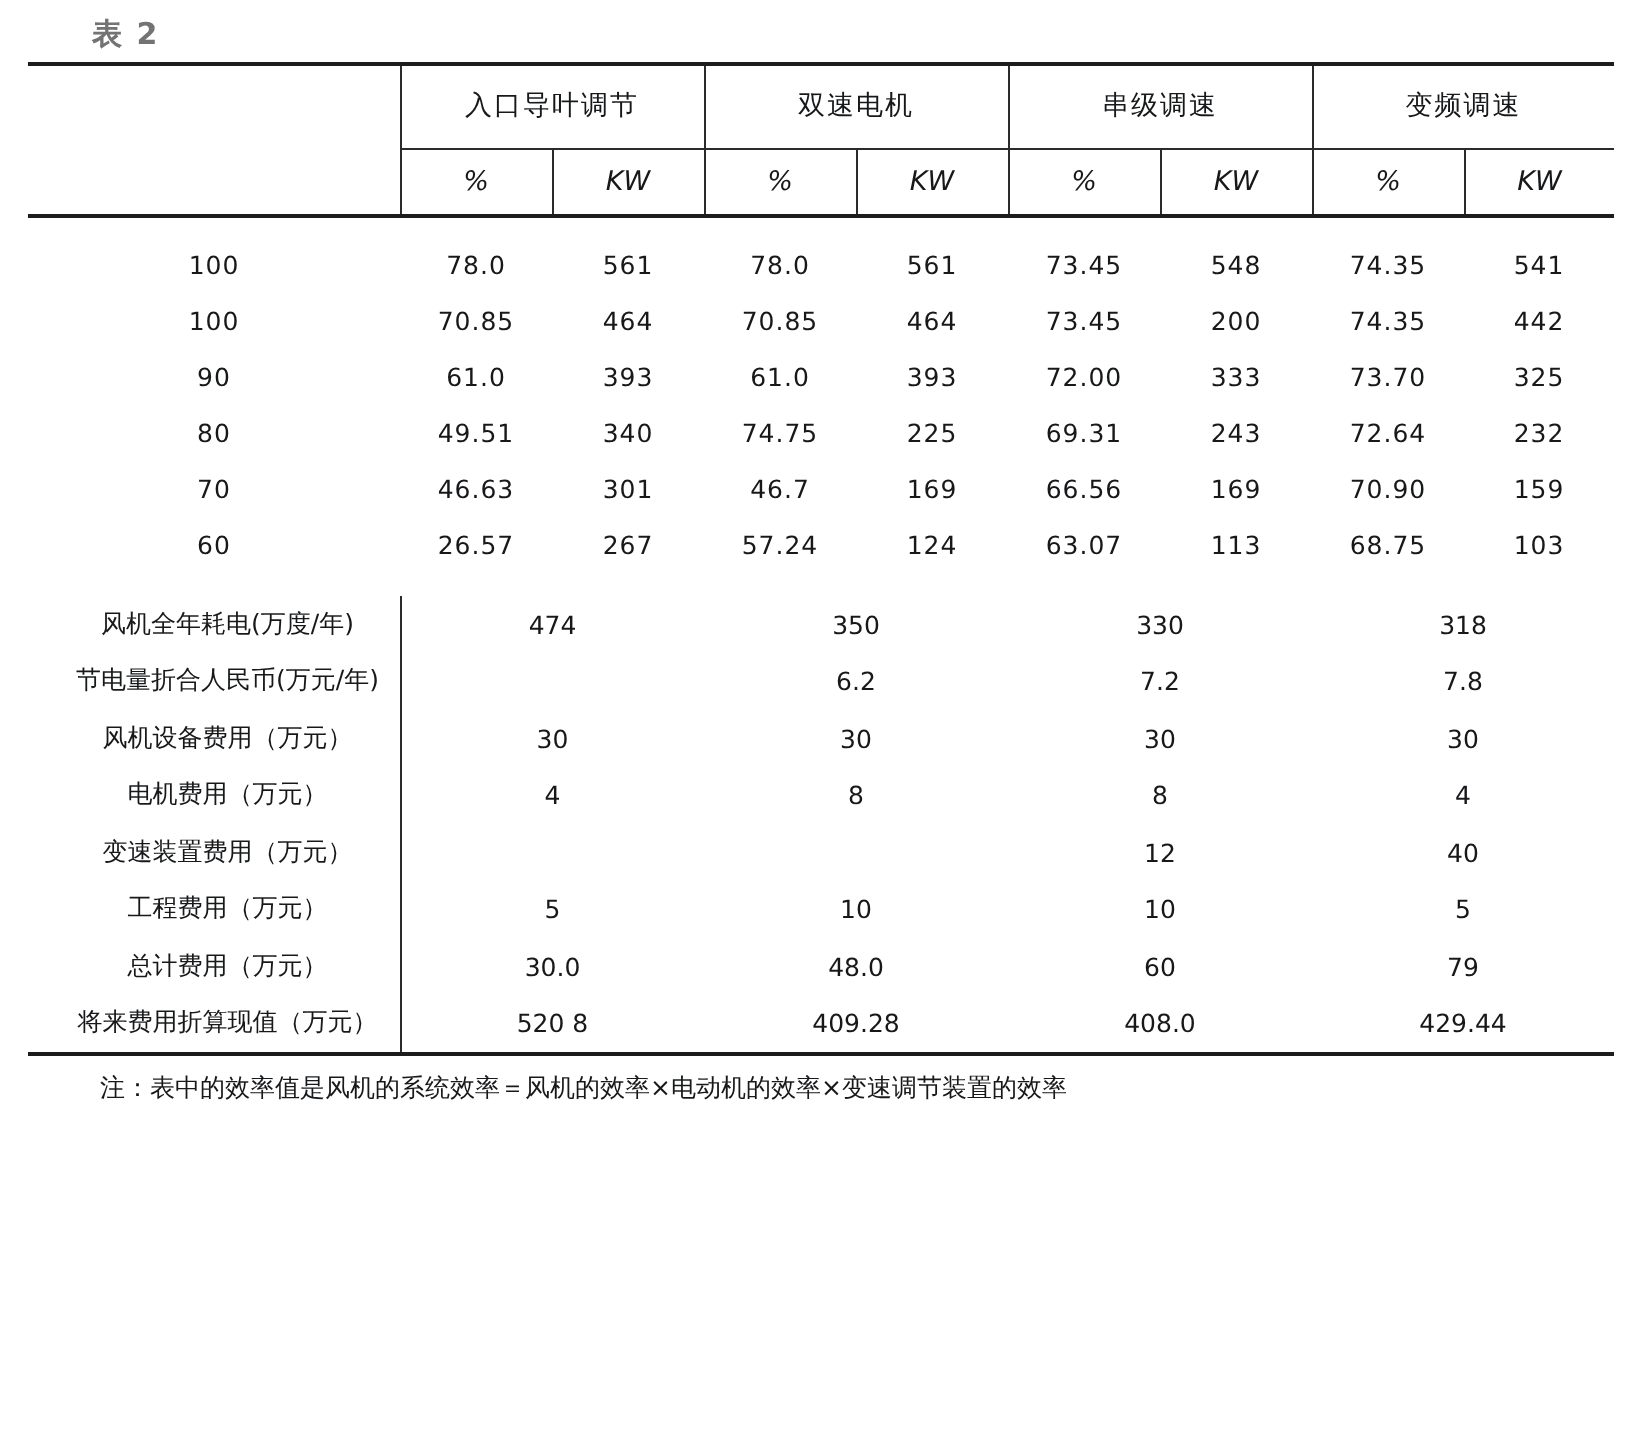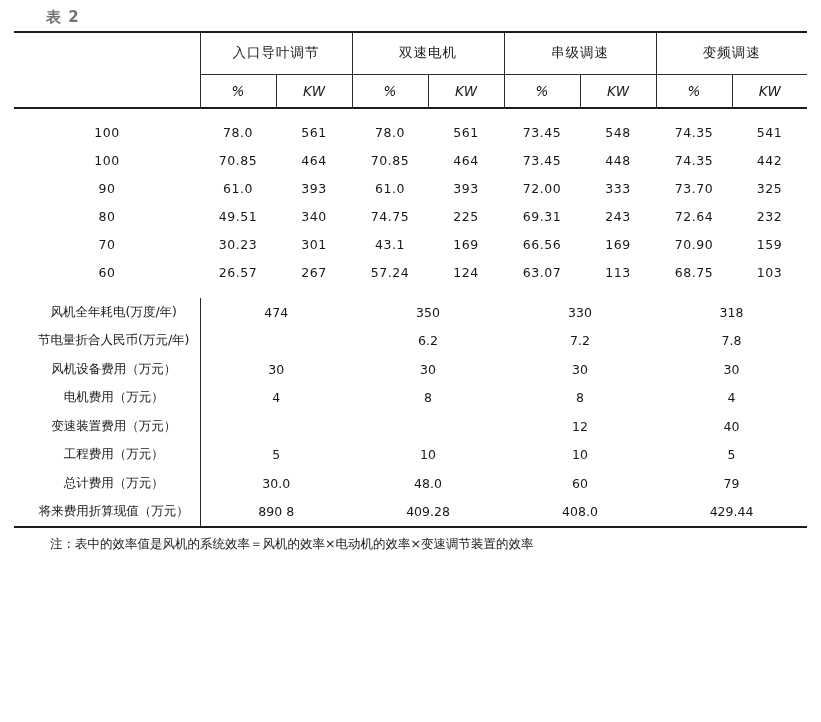--- a/index.html
+++ b/index.html
@@ -152,21 +152,21 @@
         <td>74.35</td>
         <td>541</td>
       </tr>
       <tr class="data-row">
         <td class="rowlabel">100</td>
         <td>70.85</td>
         <td>464</td>
         <td>70.85</td>
         <td>464</td>
         <td>73.45</td>
-        <td>448</td>
+        <td>200</td>
         <td>74.35</td>
         <td>442</td>
       </tr>
       <tr class="data-row">
         <td class="rowlabel">90</td>
         <td>61.0</td>
         <td>393</td>
         <td>61.0</td>
         <td>393</td>
         <td>72.00</td>
@@ -180,23 +180,23 @@
         <td>340</td>
         <td>74.75</td>
         <td>225</td>
         <td>69.31</td>
         <td>243</td>
         <td>72.64</td>
         <td>232</td>
       </tr>
       <tr class="data-row">
         <td class="rowlabel">70</td>
-        <td>30.23</td>
+        <td>46.63</td>
         <td>301</td>
-        <td>43.1</td>
+        <td>46.7</td>
         <td>169</td>
         <td>66.56</td>
         <td>169</td>
         <td>70.90</td>
         <td>159</td>
       </tr>
       <tr class="data-row">
         <td class="rowlabel">60</td>
         <td>26.57</td>
         <td>267</td>
@@ -259,21 +259,21 @@
       </tr>
       <tr class="cost-row">
         <td class="cost-name">总计费用（万元）</td>
         <td class="cost-val vline-l" colspan="2">30.0</td>
         <td class="cost-val" colspan="2">48.0</td>
         <td class="cost-val" colspan="2">60</td>
         <td class="cost-val" colspan="2">79</td>
       </tr>
       <tr class="cost-row">
         <td class="cost-name rule-bot">将来费用折算现值（万元）</td>
-        <td class="cost-val vline-l rule-bot" colspan="2">890 8</td>
+        <td class="cost-val vline-l rule-bot" colspan="2">520 8</td>
         <td class="cost-val rule-bot" colspan="2">409.28</td>
         <td class="cost-val rule-bot" colspan="2">408.0</td>
         <td class="cost-val rule-bot" colspan="2">429.44</td>
       </tr>
     </tbody>
   </table>
 
   <div class="note">注：表中的效率值是风机的系统效率＝风机的效率×电动机的效率×变速调节装置的效率</div>
 
 </div>

